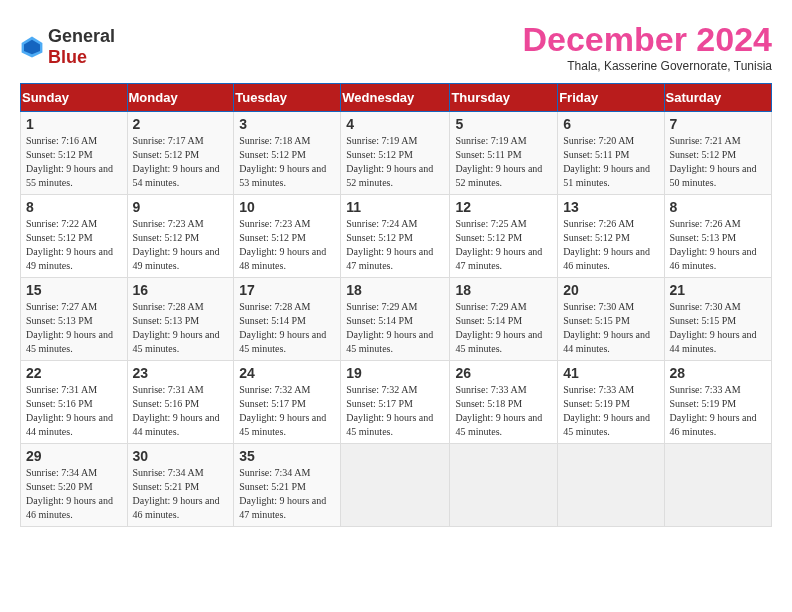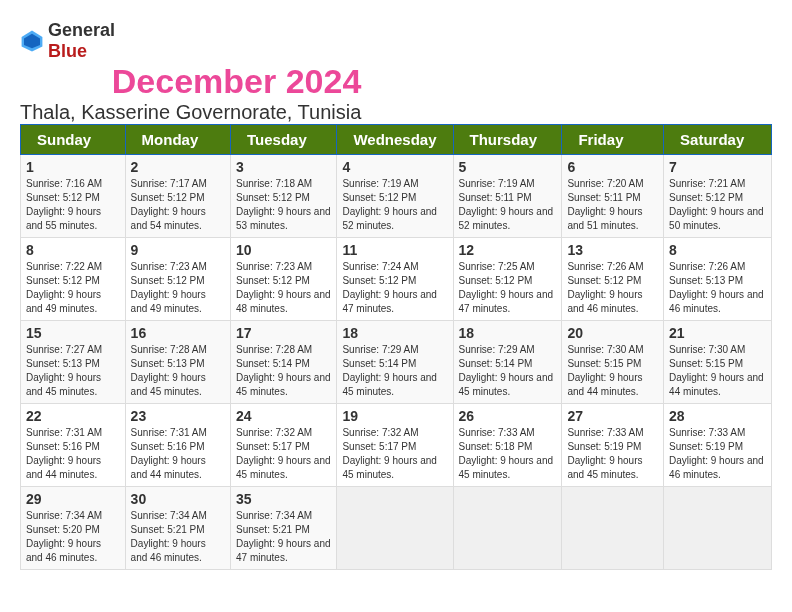--- a/index.html
+++ b/index.html
@@ -6,22 +6,22 @@
     body {
       font-family: Arial, sans-serif;
       background: #fff;
       width: 792px;
       min-height: 612px;
       padding: 20px;
     }
     .header-section {
       display: flex;
       justify-content: space-between;
-      align-items: flex-start;
-      flex-direction: column;
+      align-items: center;
+      margin-bottom: 10px;
     }
     .logo {
       display: flex;
       align-items: center;
       gap: 4px;
     }
     .logo-text-general {
       font-size: 18px;
       font-weight: bold;
       color: #333;
@@ -37,34 +37,34 @@
     }
     .title-section {
       text-align: right;
     }
     .month-title {
       font-size: 34px;
       font-weight: bold;
       color: #ec4899;
     }
     .location-title {
-      font-size: 20px;
+      font-size: 12px;
       color: #333;
     }
     table {
       width: 100%;
       border-collapse: collapse;
       font-size: 11px;
     }
     thead tr th {
-      background-color: #4d7c0f;
+      background-color: #b91c1c;
       color: white;
-      padding: 6px 16px;
+      padding: 6px 1px;
       text-align: left;
-      font-size: 15px;
+      font-size: 13px;
       font-weight: bold;
       border: 1px solid #1565C0;
     }
     tbody tr td {
       border: 1px solid #ddd;
       padding: 4px 5px;
       vertical-align: top;
       width: 113px;
       height: 80px;
       background: #fff;
@@ -79,20 +79,21 @@
       font-size: 14px;
       font-weight: bold;
       color: #333;
       display: block;
       margin-bottom: 2px;
     }
     .day-info {
       font-size: 10px;
       color: #333;
       line-height: 1.4;
+      font-family: Liberation Serif, serif;
     }
     .empty-cell {
       background: #f0f0f0 !important;
     }
   </style>
 </head>
 <body>
 
 <div class="header-section">
   <div class="logo">
@@ -229,21 +230,21 @@
       </td>
         <td>
         <span class="day-number">19</span>
         <span class="day-info">Sunrise: 7:32 AM<br>Sunset: 5:17 PM<br>Daylight: 9 hours and 45 minutes.</span>
       </td>
         <td>
         <span class="day-number">26</span>
         <span class="day-info">Sunrise: 7:33 AM<br>Sunset: 5:18 PM<br>Daylight: 9 hours and 45 minutes.</span>
       </td>
         <td>
-        <span class="day-number">27</span>
+        <span class="day-number">41</span>
         <span class="day-info">Sunrise: 7:33 AM<br>Sunset: 5:19 PM<br>Daylight: 9 hours and 45 minutes.</span>
       </td>
         <td>
         <span class="day-number">28</span>
         <span class="day-info">Sunrise: 7:33 AM<br>Sunset: 5:19 PM<br>Daylight: 9 hours and 46 minutes.</span>
       </td>
       </tr>
       <tr>
         <td>
         <span class="day-number">29</span>

